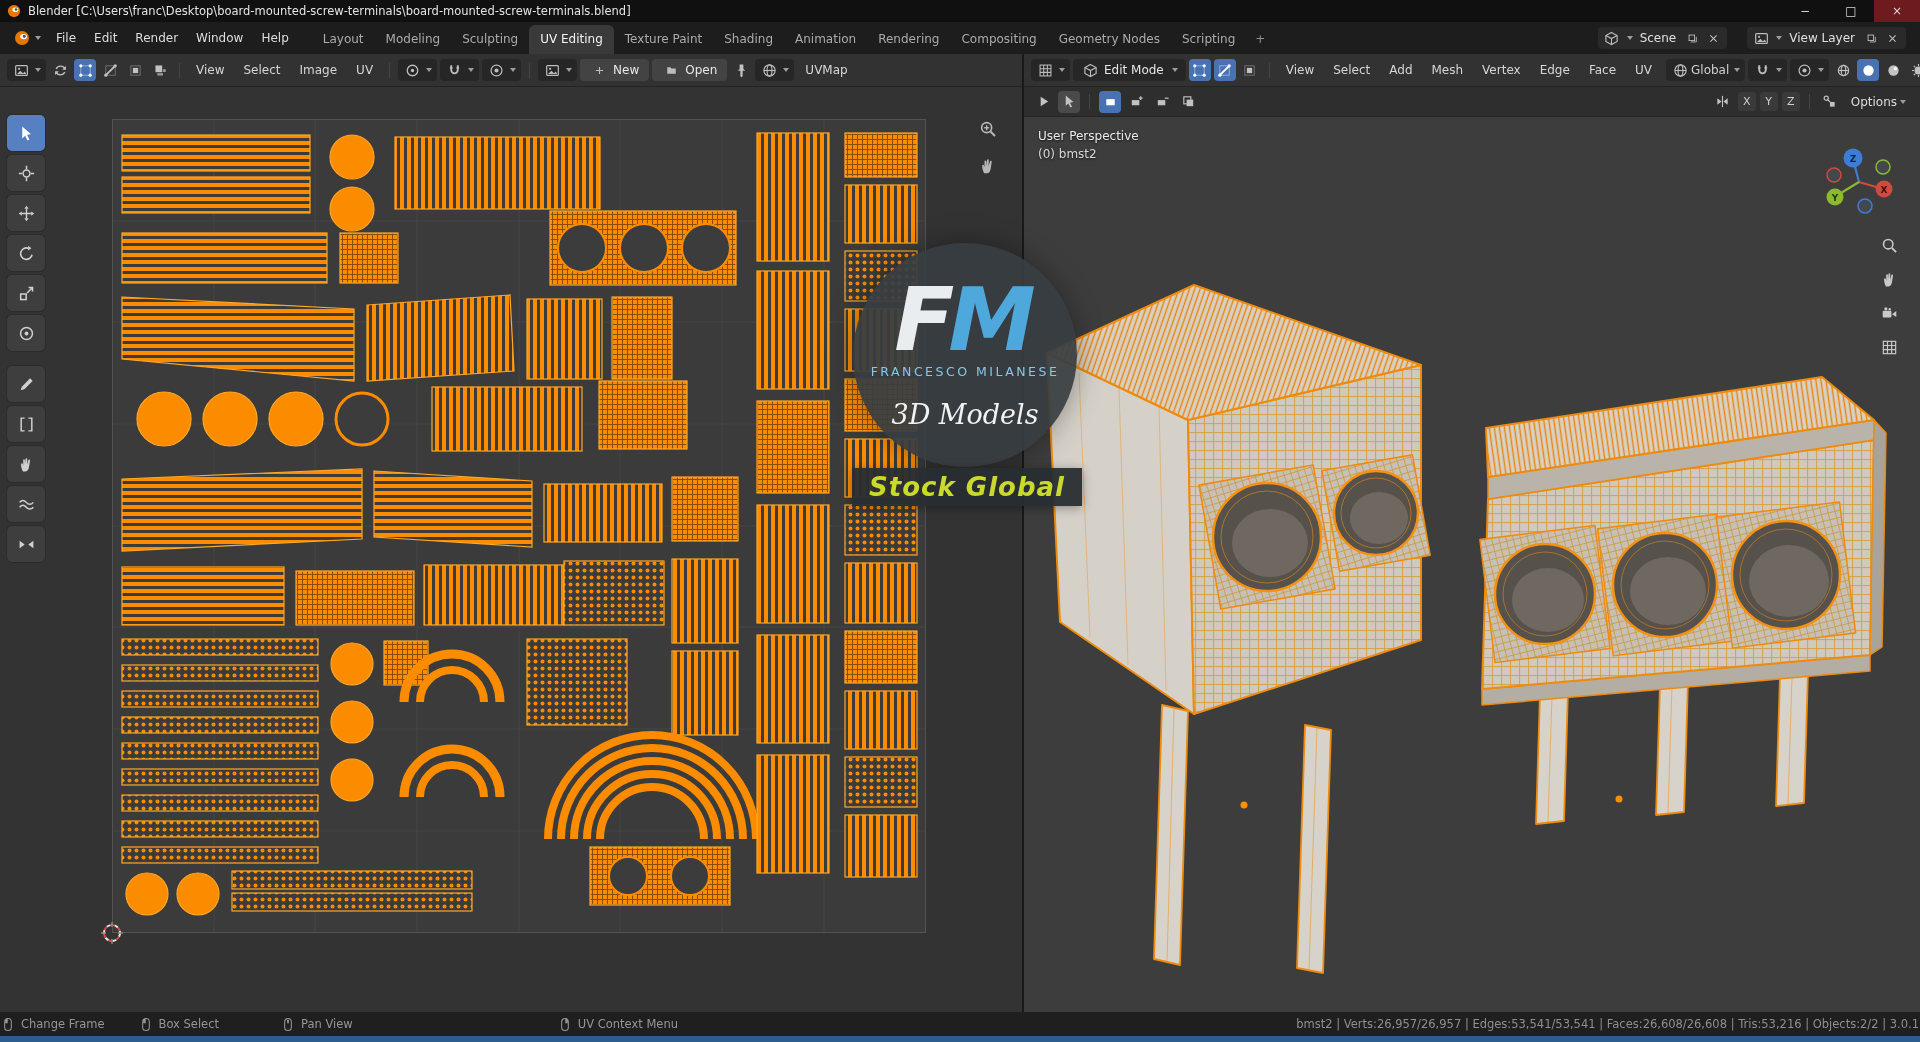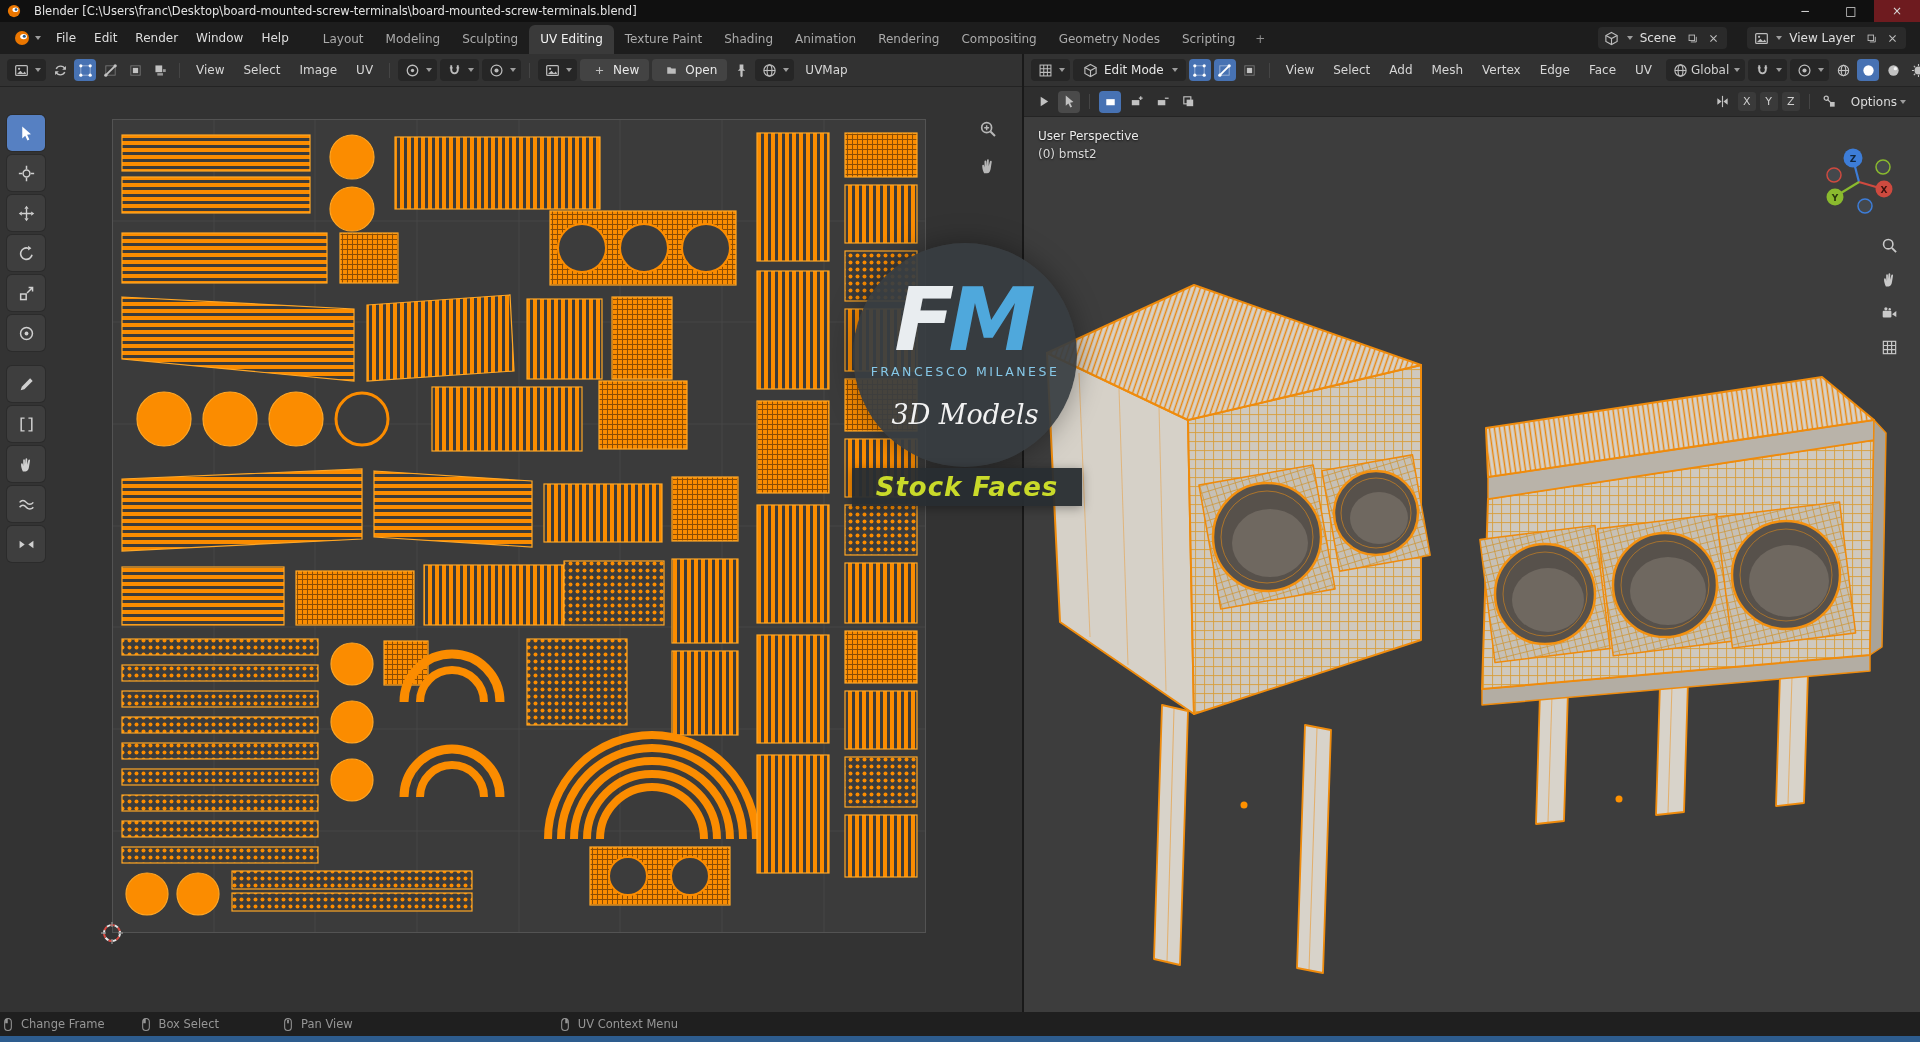--- a/index.html
+++ b/index.html
@@ -2,21 +2,21 @@
 <html><head>
 <meta charset="utf-8">
 <style>
   * { margin:0; padding:0; box-sizing:border-box; }
   html,body { width:1920px; height:1042px; }
   body { font-family:"DejaVu Sans","Liberation Sans",sans-serif; font-size:12px; background:#1d1d1d; color:#cfcfcf; overflow:hidden; position:relative; user-select:none; }
   svg { display:block; }
   .caret { display:inline-block; width:0; height:0; border-left:3.5px solid transparent; border-right:3.5px solid transparent; border-top:4.5px solid #9d9d9d; margin-left:3px; }
 
   
-  .titlebar { height:22px; background:#101010; display:flex; align-items:center; gap:13px; padding-left:7px; color:#e4e4e4; font-size:11.5px; }
+  .titlebar { height:22px; background:#101010; display:flex; align-items:center; gap:7px; padding-left:7px; color:#e4e4e4; font-size:11.5px; }
   .win-controls { margin-left:auto; display:flex; height:22px; }
   .win-btn { width:46px; height:22px; display:flex; align-items:center; justify-content:center; color:#d8d8d8; font-size:12px; }
   .win-btn.close { background:#6e1b1f; }
 
   
   .menubar { height:32px; background:#1d1d1d; display:flex; align-items:center; padding:0 8px; }
   .app-menu-btn { display:flex; align-items:center; gap:2px; padding:2px 6px; border-radius:4px; }
   .menu-item { padding:4px 9px; border-radius:4px; color:#dedede; white-space:nowrap; }
   .tabs { display:flex; align-items:flex-end; margin-left:14px; height:32px; }
   .tab { padding:7px 11px 8px; color:#ababab; border-radius:6px 6px 0 0; white-space:nowrap; }
@@ -945,21 +945,21 @@
 
 <div class="watermark-circle">
   <div class="fm-row">
     <span class="fm-f">F</span>
     <span class="fm-m">M</span>
   </div>
   <div class="fm-name">FRANCESCO MILANESE</div>
   <div class="fm-sub">3D Models</div>
 </div>
 <div class="banner">
-  <span class="banner-text">Stock Faces</span>
+  <span class="banner-text">Stock Global</span>
 </div>
 
 <div class="statusbar">
   <div class="status-item">
     <svg viewBox="0 0 16 16">
         <use href="#i-mouse-l"></use>
       </svg>
     <span>Change Frame</span>
   </div>
   <div class="status-item m1">
@@ -973,14 +973,15 @@
         <use href="#i-mouse-m"></use>
       </svg>
     <span>Pan View</span>
   </div>
   <div class="status-item m3">
     <svg viewBox="0 0 16 16">
         <use href="#i-mouse-r"></use>
       </svg>
     <span>UV Context Menu</span>
   </div>
+  <div class="status-stats">bmst2 | Verts:26,957/26,957 | Edges:53,541/53,541 | Faces:26,608/26,608 | Tris:53,216 | Objects:2/2 | 3.0.1</div>
 </div>
 <div class="taskbar-strip"></div>
 
 </body></html>

